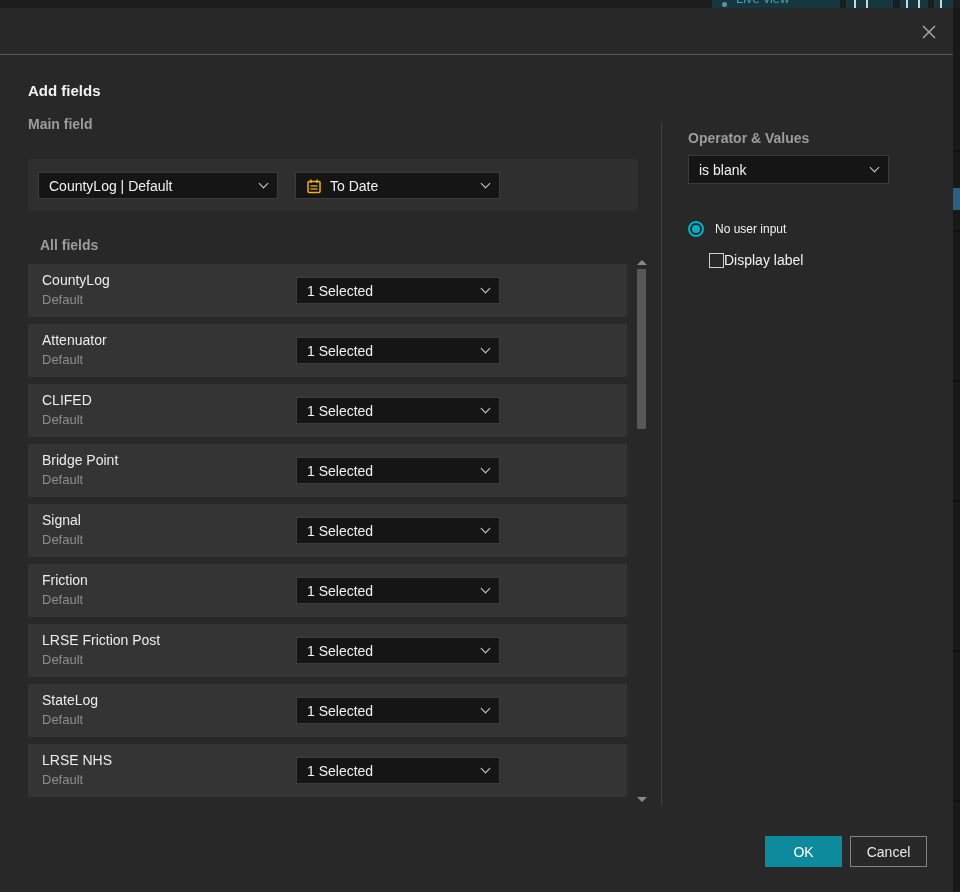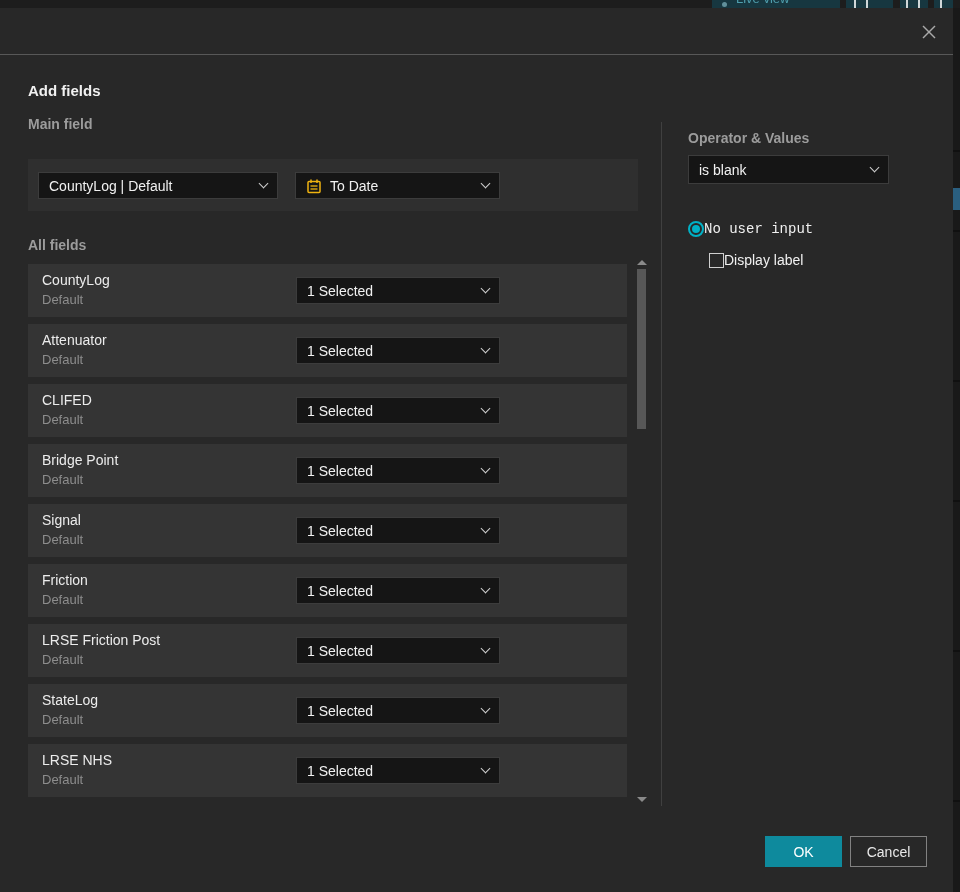--- a/index.html
+++ b/index.html
@@ -22,21 +22,21 @@
   
   .dialog { position:absolute; left:0; top:8px; width:953px; height:884px; background:#282828; }
 
   .titlebar { position:absolute; left:0; top:0; width:953px; height:47px; border-bottom:1px solid #585858; }
   .title { position:absolute; left:12px; top:0; line-height:47px; font-size:16px; font-weight:bold; color:#f1f1f1; letter-spacing:.2px; }
   .close-btn { position:absolute; right:12px; top:12px; width:24px; height:24px; display:flex; align-items:center; justify-content:center; cursor:pointer; }
 
   .section-heading { position:absolute; left:28px; top:74px; font-size:15px; font-weight:bold; color:#f1f1f1; }
   .sub-label { position:absolute; font-size:14px; font-weight:bold; color:#9c9c9c; }
   .lbl-main-field { left:28px; top:108px; }
-  .lbl-all-fields { left:28px; top:229px; }
+  .lbl-all-fields { left:40px; top:229px; }
   .lbl-operator { left:688px; top:122px; }
 
   
   .select { background:#151515; border:1px solid #3c3c3c; color:#f1f1f1; font-size:14px; display:flex; align-items:center; padding:0 10px; cursor:pointer; }
   .select .grow { flex:1; white-space:nowrap; overflow:hidden; }
   .chev { width:7px; height:7px; border-right:1.6px solid #cfcfcf; border-bottom:1.6px solid #cfcfcf; transform:rotate(45deg); margin-top:-4px; flex:none; }
 
   .main-field-box { position:absolute; left:28px; top:151px; width:610px; height:52px; background:#2f2f2f; }
   .mf-select-1 { position:absolute; left:10px; top:13px; width:240px; height:27px; }
   .mf-select-2 { position:absolute; left:267px; top:13px; width:205px; height:27px; }
@@ -55,21 +55,21 @@
   .sb-down { position:absolute; left:637px; top:789px; width:0; height:0; border-left:5px solid transparent; border-right:5px solid transparent; border-top:5px solid #8a8a8a; cursor:pointer; }
 
   .v-divider { position:absolute; left:661px; top:114px; width:1px; height:684px; background:#404040; }
 
   
   .op-select { position:absolute; left:688px; top:147px; width:201px; height:29px; }
 
   .radio-row { position:absolute; left:688px; top:213px; display:flex; align-items:center; cursor:pointer; }
   .radio-outer { width:16px; height:16px; border-radius:50%; border:2px solid #00b1c6; display:flex; align-items:center; justify-content:center; flex:none; }
   .radio-inner { width:8px; height:8px; border-radius:50%; background:#00b1c6; }
-  .radio-label { margin-left:0; font-size:14px; color:#f1f1f1;font-family:Liberation Mono, monospace; }
+  .radio-label { margin-left:11px; font-size:12px; color:#f1f1f1; }
 
   .check-row { position:absolute; left:709px; top:244px; display:flex; align-items:center; cursor:pointer; }
   .checkbox { width:15px; height:15px; border:1.5px solid #cfcfcf; background:transparent; flex:none; }
   .check-label { font-size:14px; color:#f1f1f1; }
 
   
   .btn { position:absolute; top:828px; width:77px; height:31px; font-size:14px; display:flex; align-items:center; justify-content:center; cursor:pointer; }
   .btn-ok { left:765px; background:#0e8a9d; color:#ffffff; border:1px solid #0e8a9d; }
   .btn-cancel { left:850px; background:transparent; color:#e9e9e9; border:1px solid #828282; }
 </style>

